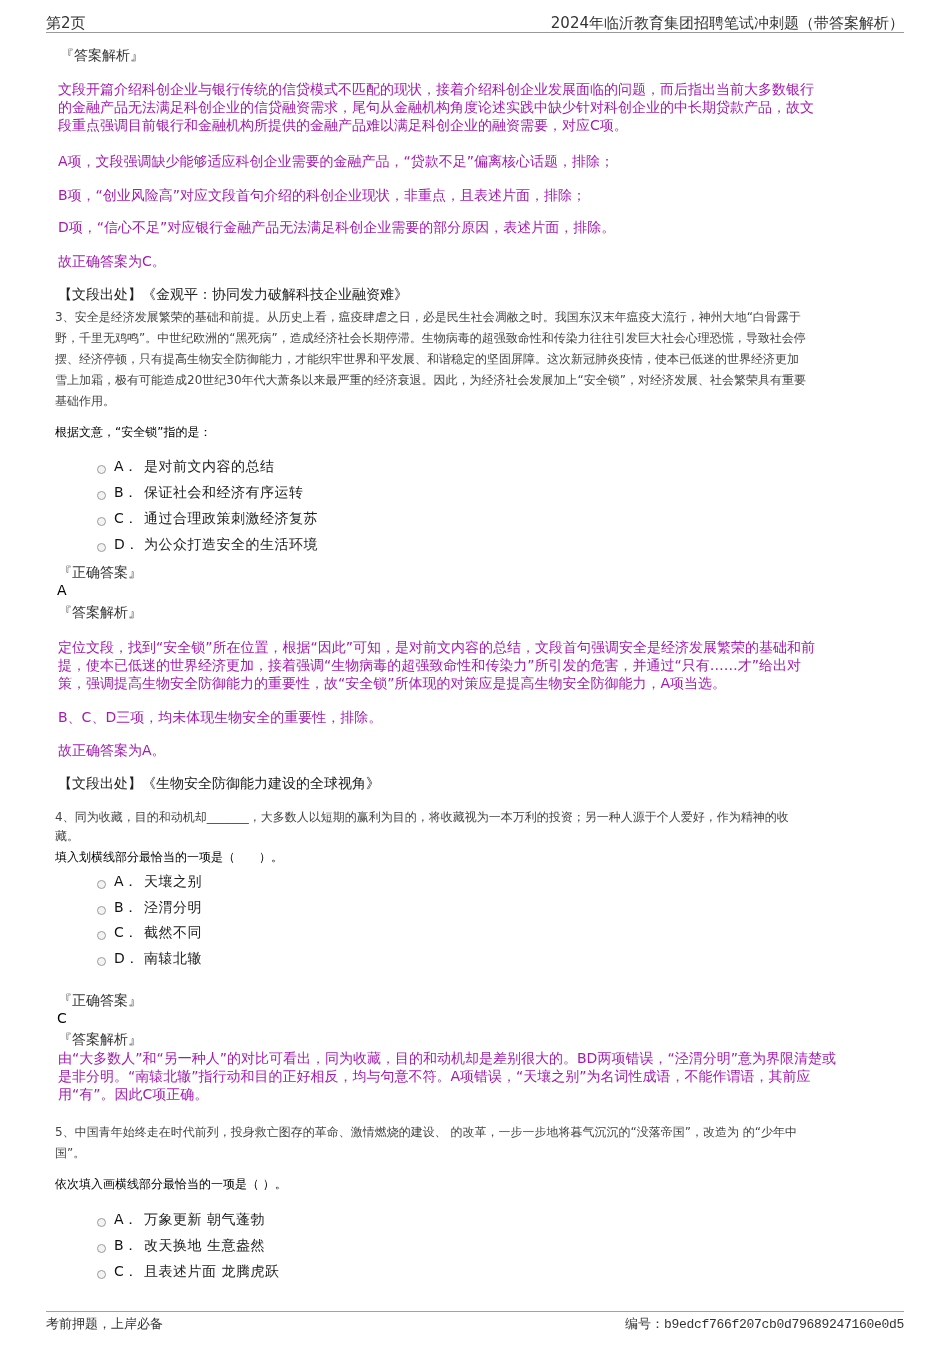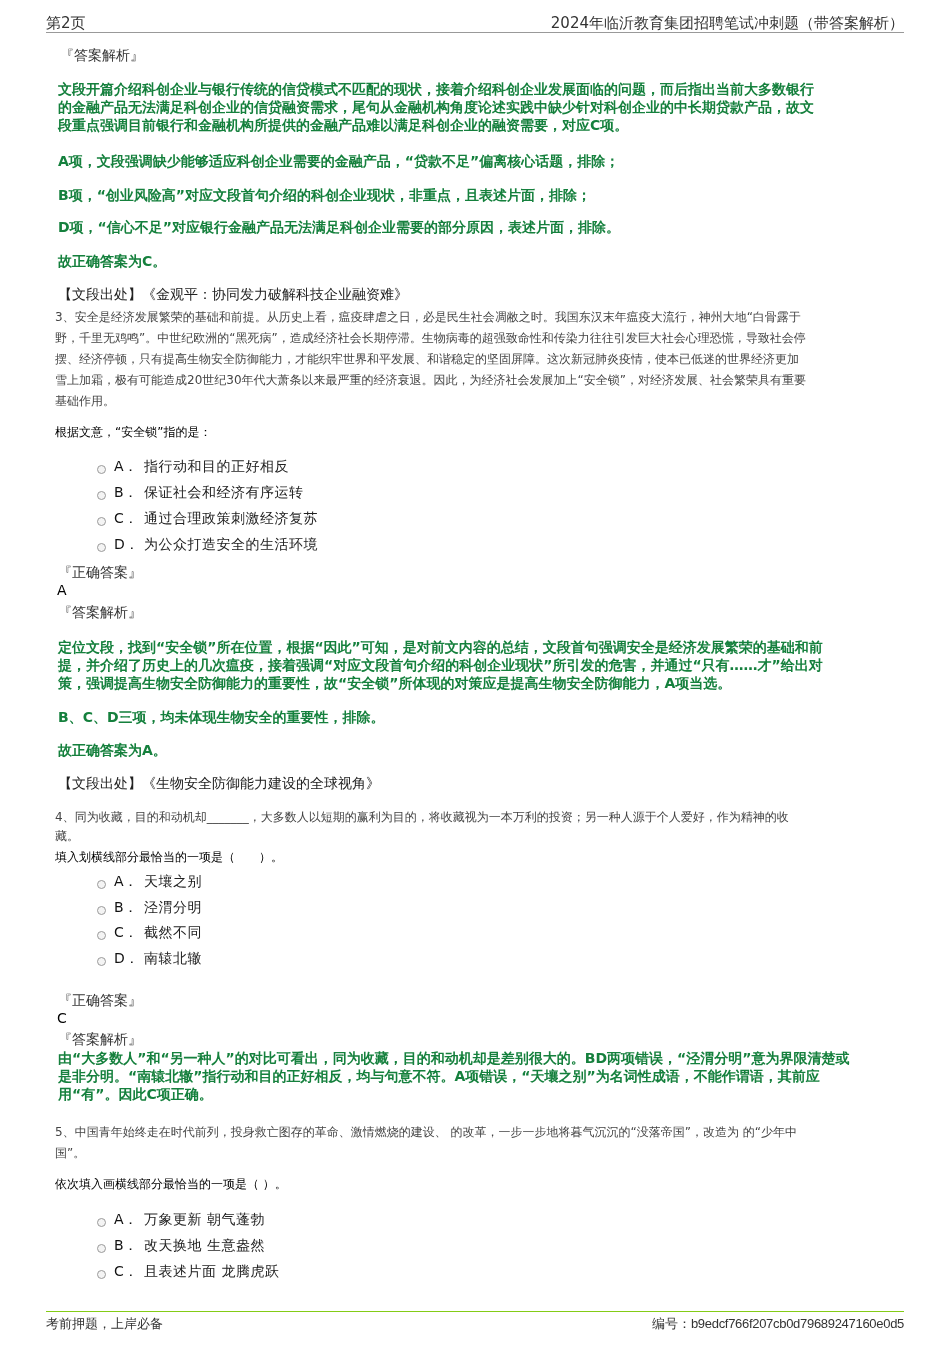--- a/index.html
+++ b/index.html
@@ -15,25 +15,25 @@
   }
   .header .left { position: absolute; left: 0; top: 4px; }
   .header .right { position: absolute; right: 0; top: 4px; }
   .footer {
     position: absolute; left: 46px; right: 46px; top: 1311px; height: 28px;
     border-top: 1px solid #84cc16;
     font-size: 13px; color: #333333;
   }
   .footer .left { position: absolute; left: 0; top: 3px; }
   .footer .right { position: absolute; right: 0; top: 3px; }
-  .footer .code { font-family: Liberation Sans, sans-serif; letter-spacing: -0.3px; }
+  .footer .code { font-family: Liberation Mono, monospace; letter-spacing: -0.3px; }
 
   .abs { position: absolute; }
   .sec-title { font-size: 14px; color: #333333; }
-  .para { font-size: 14px; line-height: 18px; color: #15803d; font-weight: bold; }
+  .para { font-size: 14px; line-height: 18px; color: #a21caf; }
   .stem { font-size: 12px; line-height: 21px; color: #444444; }
   .stem-line { font-size: 12px; color: #000000; }
   .answer { font-size: 14px; color: #000000; font-family: "DejaVu Sans", sans-serif; }
   .source { font-size: 14px; color: #222222; }
   .opt {
     position: absolute; left: 97px; font-size: 14px; color: #222222;
     display: flex; align-items: center; height: 20px;
   }
   .opt .radio {
     width: 9px; height: 9px; border-radius: 50%;
@@ -68,21 +68,21 @@
   <div>野，千里无鸡鸣”。中世纪欧洲的“黑死病”，造成经济社会长期停滞。生物病毒的超强致命性和传染力往往引发巨大社会心理恐慌，导致社会停</div>
   <div>摆、经济停顿，只有提高生物安全防御能力，才能织牢世界和平发展、和谐稳定的坚固屏障。这次新冠肺炎疫情，使本已低迷的世界经济更加</div>
   <div>雪上加霜，极有可能造成20世纪30年代大萧条以来最严重的经济衰退。因此，为经济社会发展加上“安全锁”，对经济发展、社会繁荣具有重要</div>
   <div>基础作用。</div>
 </div>
 <div class="abs stem-line" style="left:55px; top:424px;">根据文意，“安全锁”指的是：</div>
 
 <div class="opt" style="top:457px;">
   <span class="radio"></span>
   <span class="letter">A．</span>
-  <span class="text">指行动和目的正好相反</span>
+  <span class="text">是对前文内容的总结</span>
 </div>
 <div class="opt" style="top:483px;">
   <span class="radio"></span>
   <span class="letter">B．</span>
   <span class="text">保证社会和经济有序运转</span>
 </div>
 <div class="opt" style="top:509px;">
   <span class="radio"></span>
   <span class="letter">C．</span>
   <span class="text">通过合理政策刺激经济复苏</span>
@@ -91,21 +91,21 @@
   <span class="radio"></span>
   <span class="letter">D．</span>
   <span class="text">为公众打造安全的生活环境</span>
 </div>
 
 <div class="abs sec-title" style="left:58px; top:564px;">『正确答案』</div>
 <div class="abs answer" style="left:57px; top:582px;">A</div>
 <div class="abs sec-title" style="left:58px; top:604px;">『答案解析』</div>
 <div class="abs para" style="left:58px; top:638px; width:840px;">
   <div>定位文段，找到“安全锁”所在位置，根据“因此”可知，是对前文内容的总结，文段首句强调安全是经济发展繁荣的基础和前</div>
-  <div>提，并介绍了历史上的几次瘟疫，接着强调“对应文段首句介绍的科创企业现状”所引发的危害，并通过“只有……才”给出对</div>
+  <div>提，使本已低迷的世界经济更加，接着强调“生物病毒的超强致命性和传染力”所引发的危害，并通过“只有……才”给出对</div>
   <div>策，强调提高生物安全防御能力的重要性，故“安全锁”所体现的对策应是提高生物安全防御能力，A项当选。</div>
 </div>
 <div class="abs para" style="left:58px; top:708px;">B、C、D三项，均未体现生物安全的重要性，排除。</div>
 <div class="abs para" style="left:58px; top:741px;">故正确答案为A。</div>
 <div class="abs source" style="left:58px; top:775px;">【文段出处】《生物安全防御能力建设的全球视角》</div>
 
 <div class="abs stem" style="left:55px; top:808px; width:850px; line-height:19px;">
   <div>4、同为收藏，目的和动机却_______，大多数人以短期的赢利为目的，将收藏视为一本万利的投资；另一种人源于个人爱好，作为精神的收</div>
   <div>藏。</div>
 </div>

